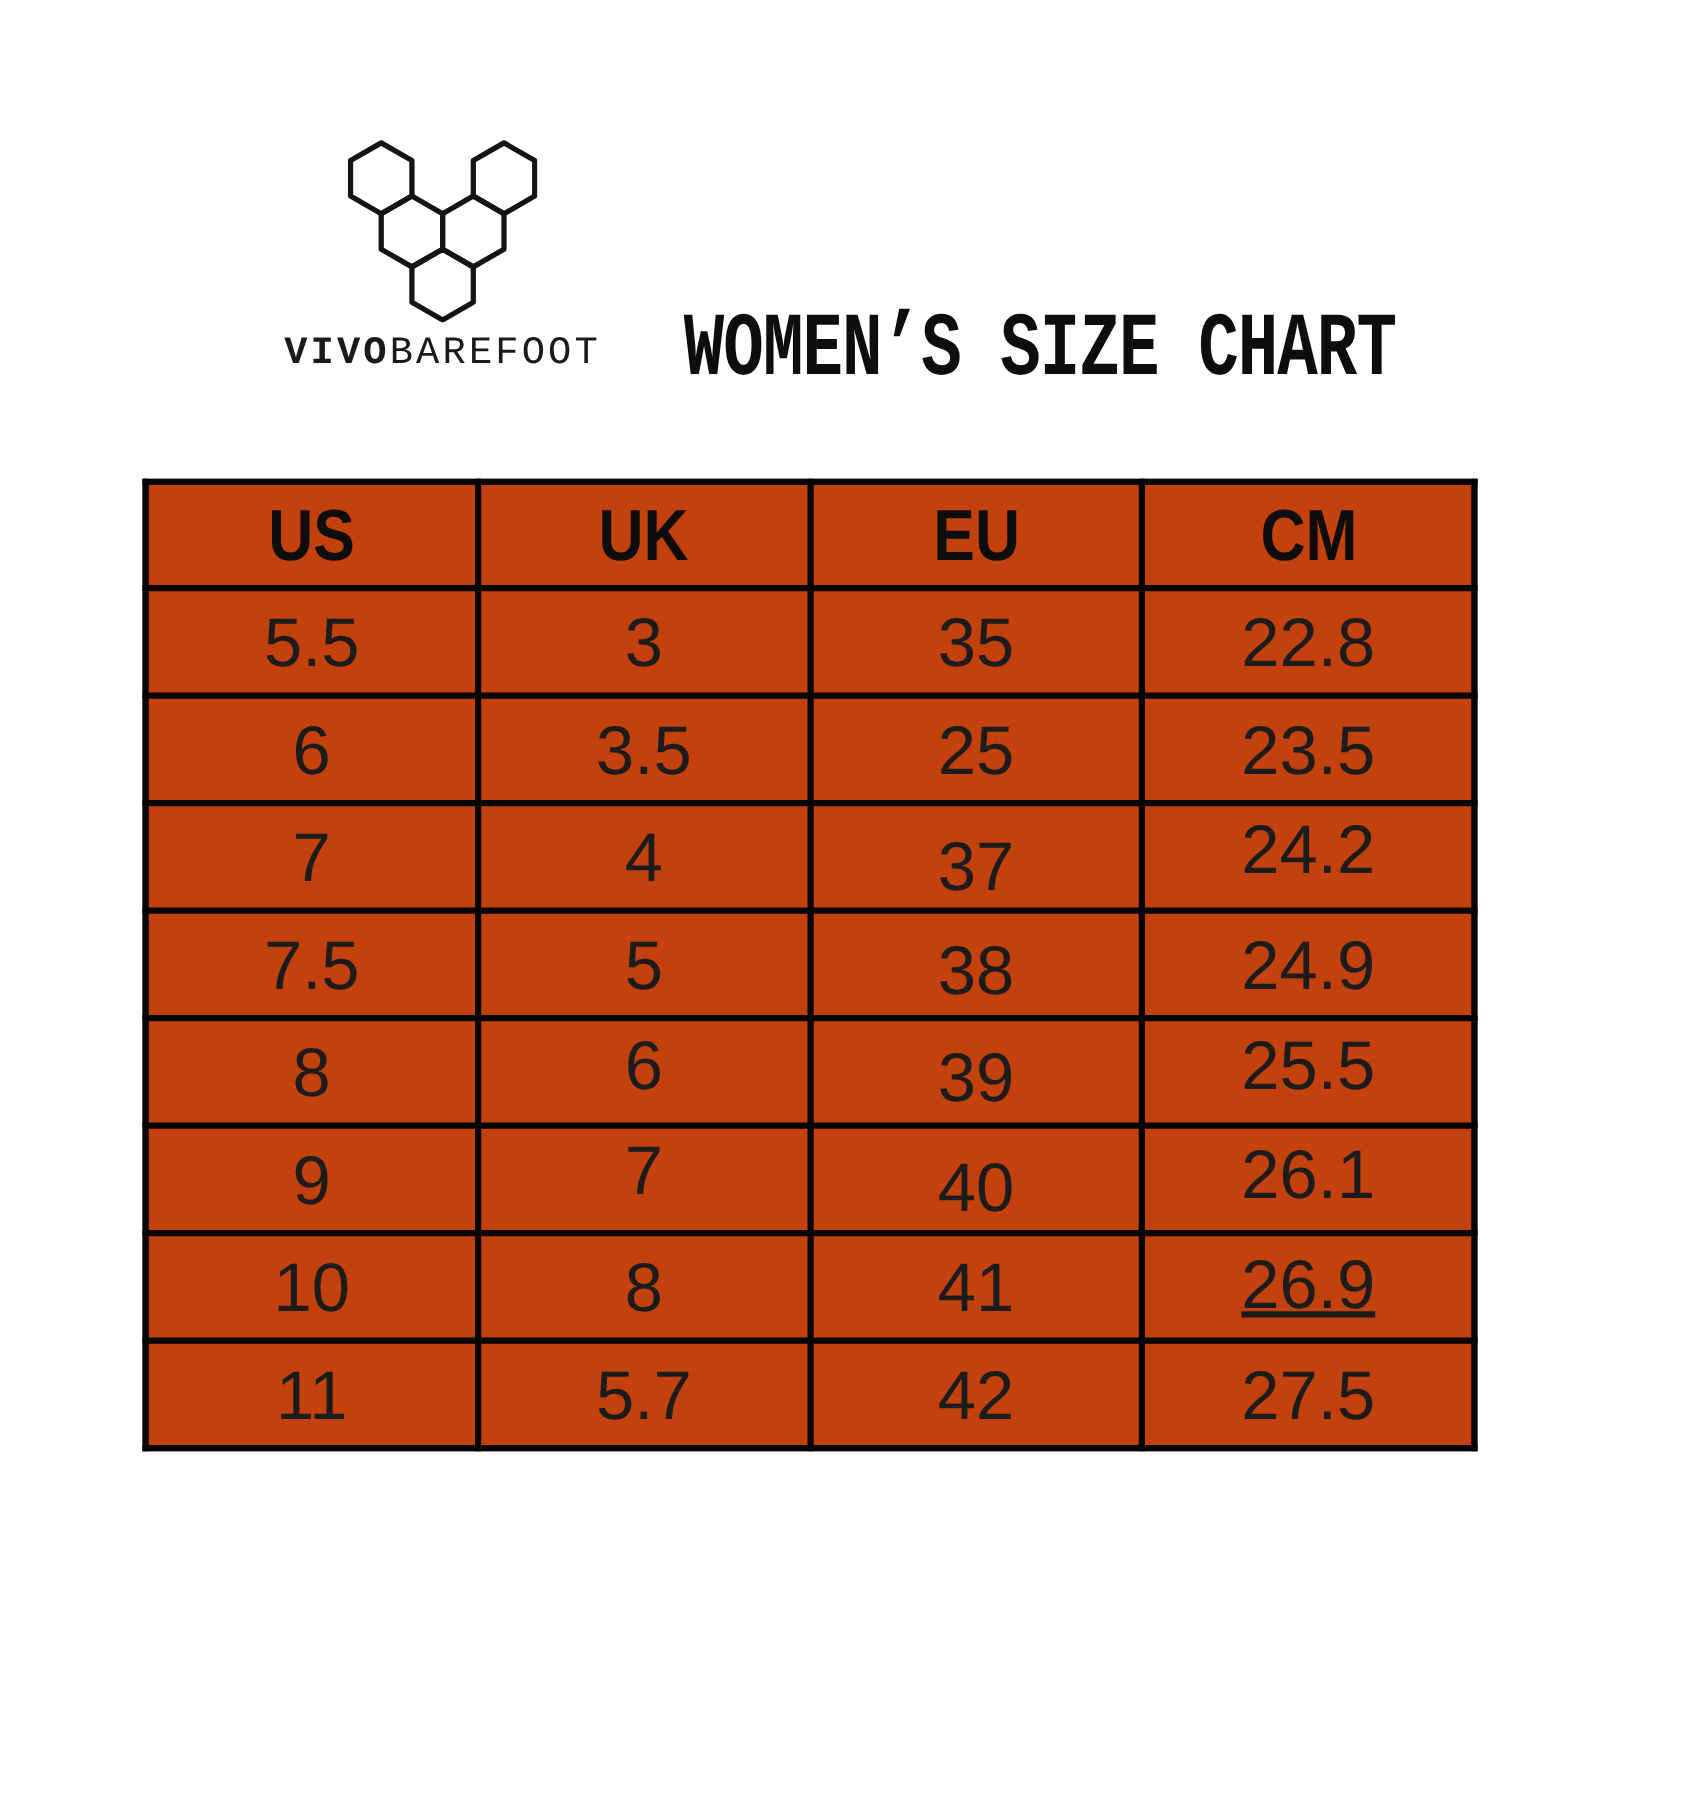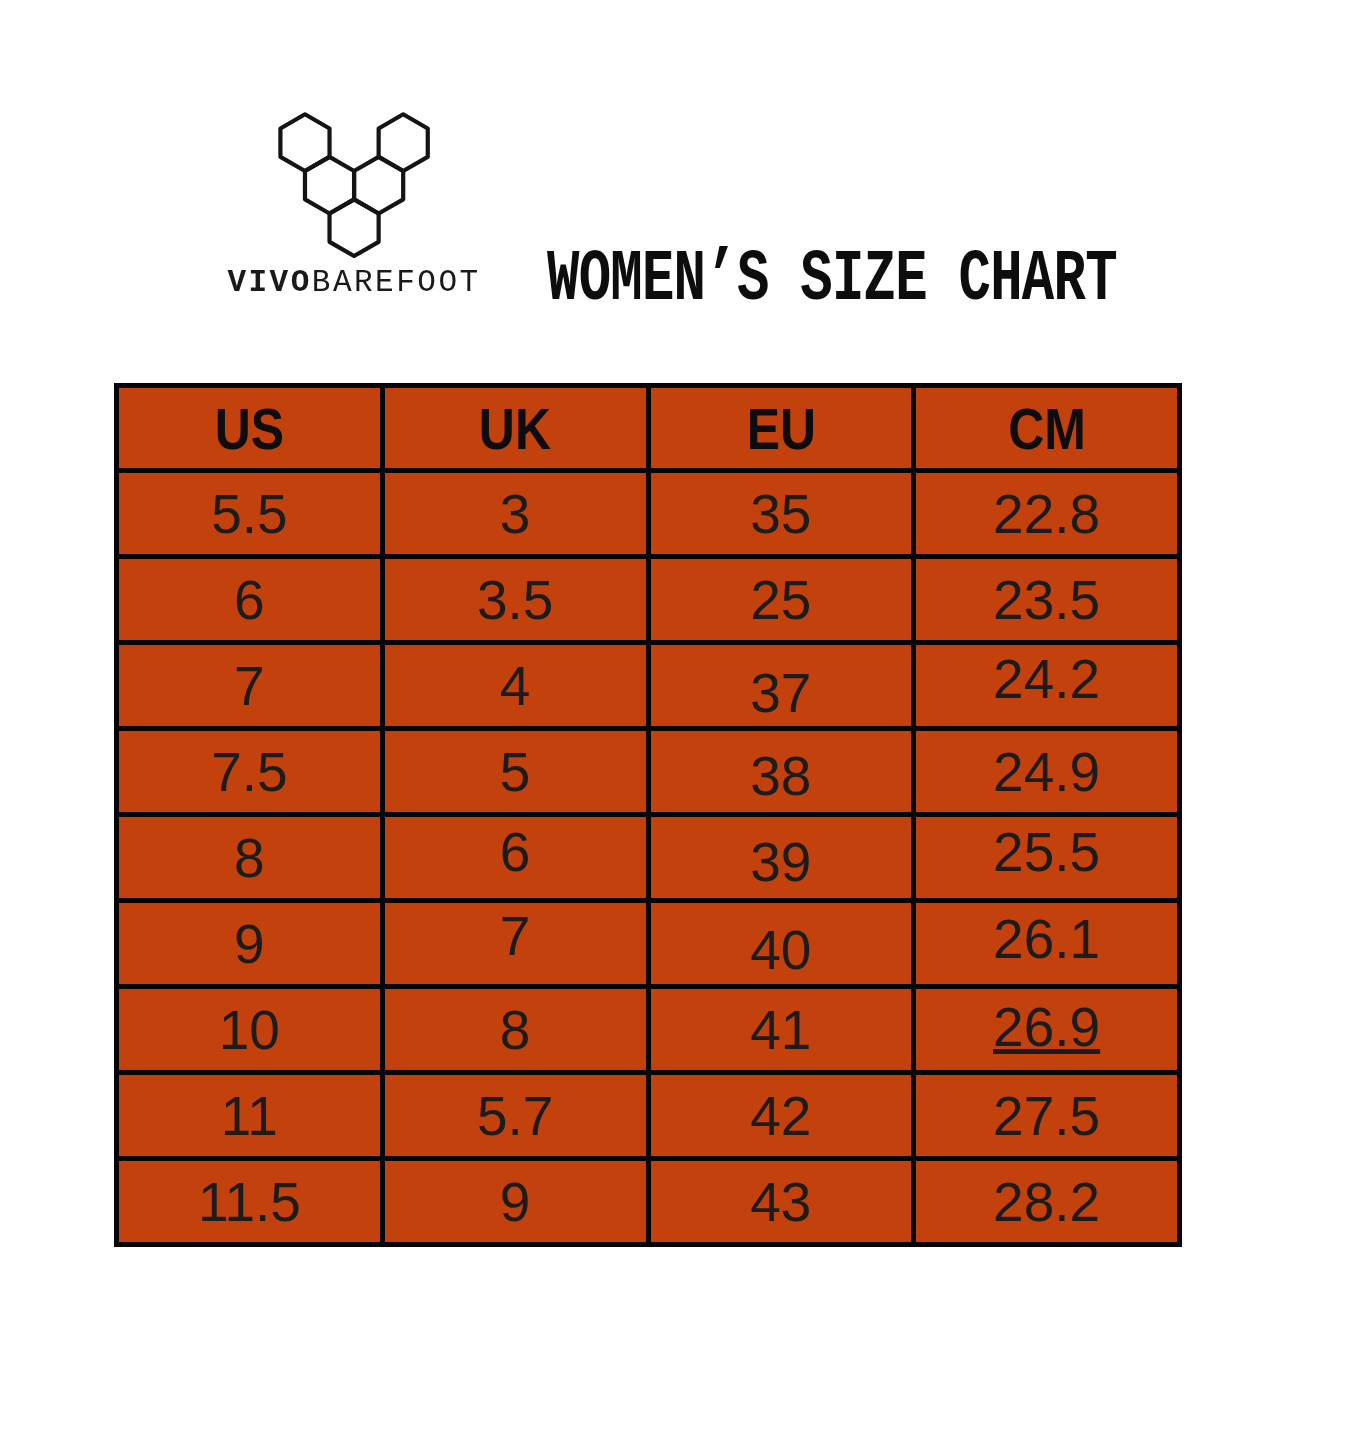--- a/index.html
+++ b/index.html
@@ -139,22 +139,16 @@
         <td><span>8</span></td>
         <td><span>41</span></td>
         <td><span>26.9</span></td>
       </tr>
       <tr>
         <td><span>11</span></td>
         <td><span>5.7</span></td>
         <td><span>42</span></td>
         <td><span>27.5</span></td>
       </tr>
-      <tr>
-        <td><span>11.5</span></td>
-        <td><span>9</span></td>
-        <td><span>43</span></td>
-        <td><span>28.2</span></td>
-      </tr>
     </tbody>
   </table>
 
 </div>
 
 </body></html>

